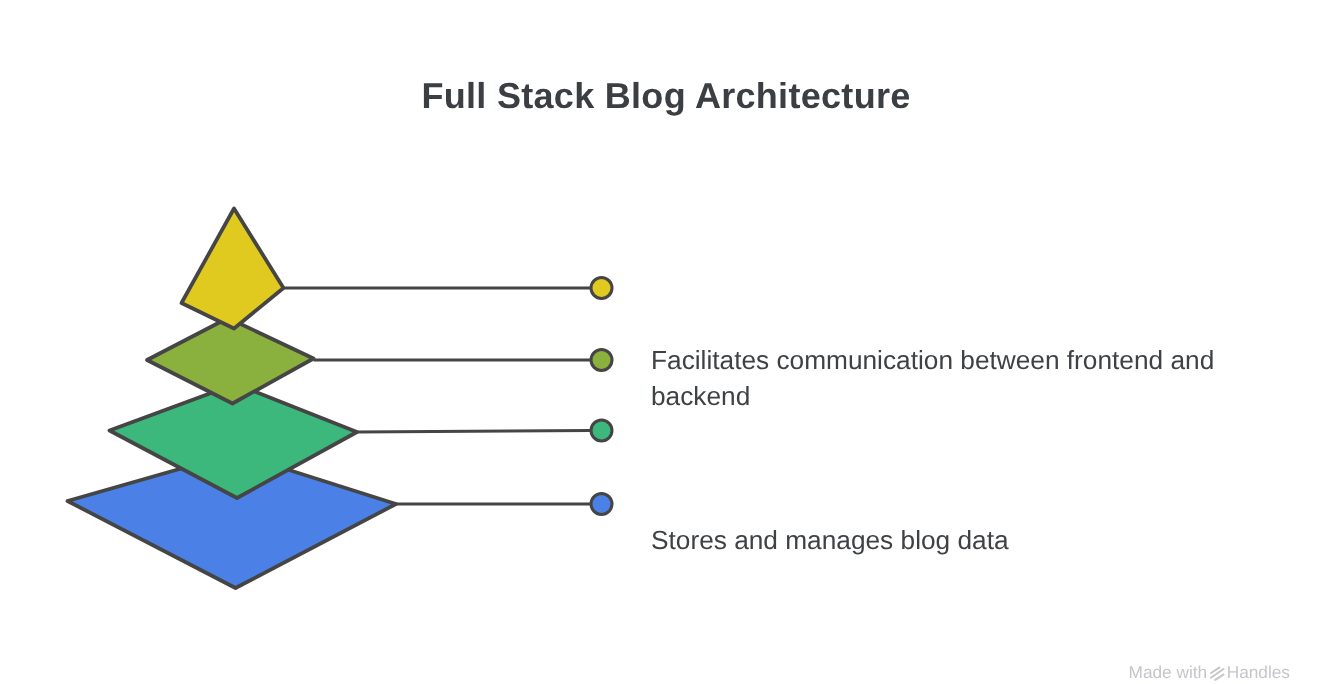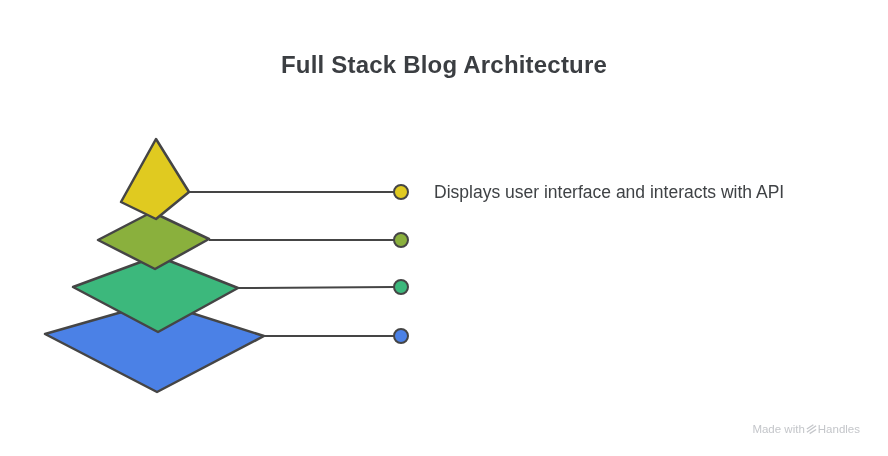--- a/index.html
+++ b/index.html
@@ -51,21 +51,21 @@
     font-size: 17.5px;
     line-height: 24px;
     color: #3f4245;
   }
   .label-1 { top: 180px; }
   .label-2 { top: 228px; }
   .label-3 { top: 300px; }
   .label-4 { top: 348px; }
   .watermark {
     position: absolute;
-    top: 422px;
+    top: 442px;
     right: 28px;
     display: flex;
     align-items: center;
     gap: 0;
     font-size: 11.5px;
     color: #c4c6ca;
   }
   .napkin-icon { display: inline-block; }
 </style>
 </head>
@@ -86,21 +86,22 @@
     <polygon class="shape" points="157,256 238,288 158,332 73,287" fill="#3cb87c"></polygon>
     <polygon class="shape" points="152,212 209,239 155,269 98,240" fill="#8ab03d"></polygon>
     <polygon class="shape" points="156,139 189,192 156,219 121,202" fill="#e0ca20"></polygon>
 
     <circle class="marker" cx="401" cy="192" r="7" fill="#e0ca20"></circle>
     <circle class="marker" cx="401" cy="240" r="7" fill="#8ab03d"></circle>
     <circle class="marker" cx="401" cy="287" r="7" fill="#3cb87c"></circle>
     <circle class="marker" cx="401" cy="336" r="7" fill="#4b81e6"></circle>
   </svg>
 
-  <div class="item-label label-1">Displays user interface and interacts with API</div>
+  <div class="item-label label-2">Facilitates communication between frontend and backend</div>
+  <div class="item-label label-4">Stores and manages blog data</div>
 
   <div class="watermark">
     <span>Made with</span>
     <svg class="napkin-icon" width="13" height="13" viewBox="0 0 14 14">
       <path d="M2 11 L12 4" stroke="#c4c6ca" stroke-width="1.4" fill="none"></path>
       <path d="M2 7.5 L9 3" stroke="#c4c6ca" stroke-width="1.4" fill="none"></path>
       <path d="M5 12.5 L12 8" stroke="#c4c6ca" stroke-width="1.4" fill="none"></path>
     </svg>
     <span>Handles</span>
   </div>

